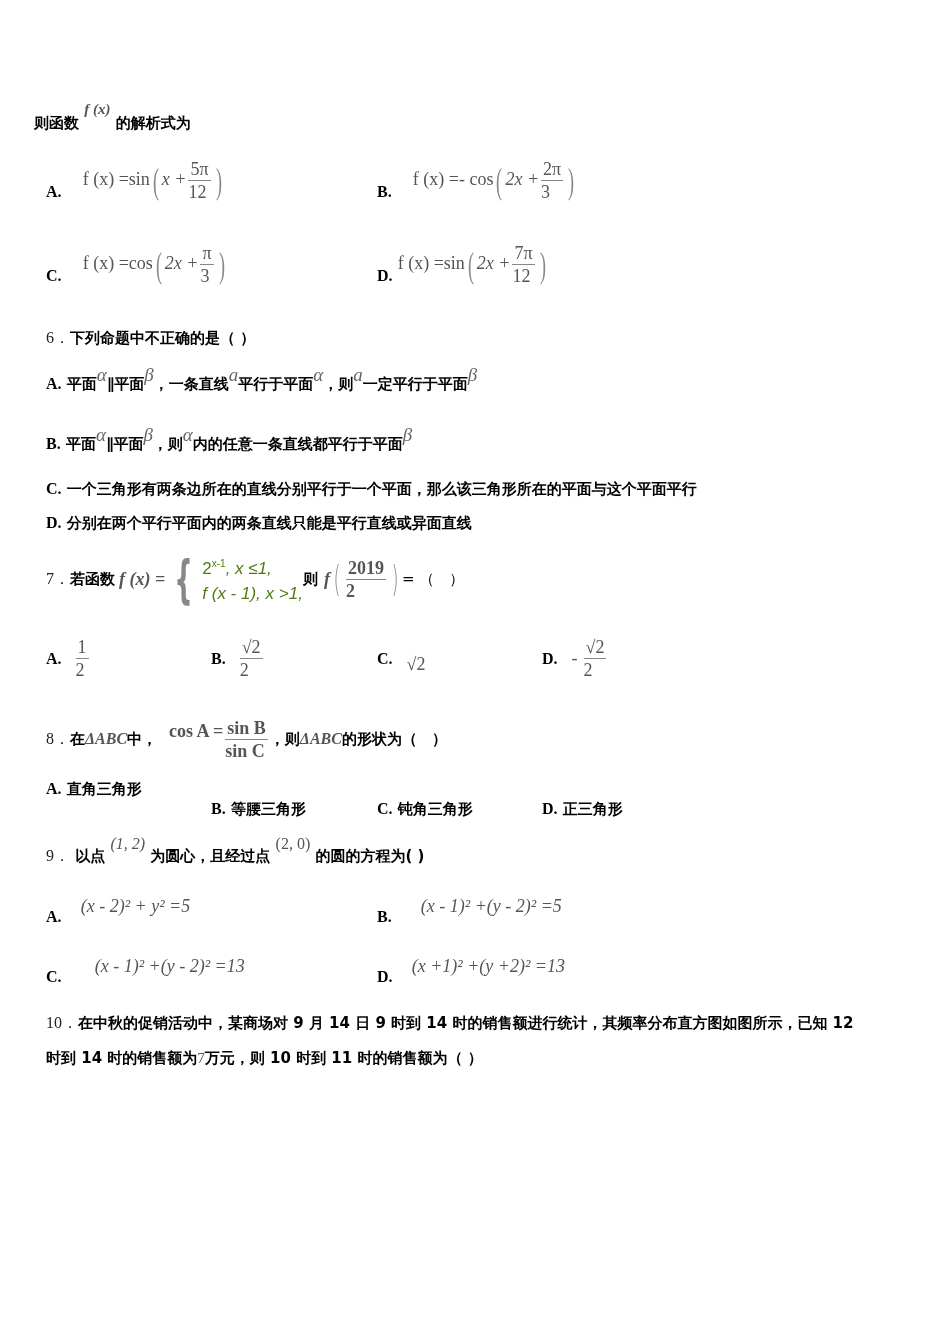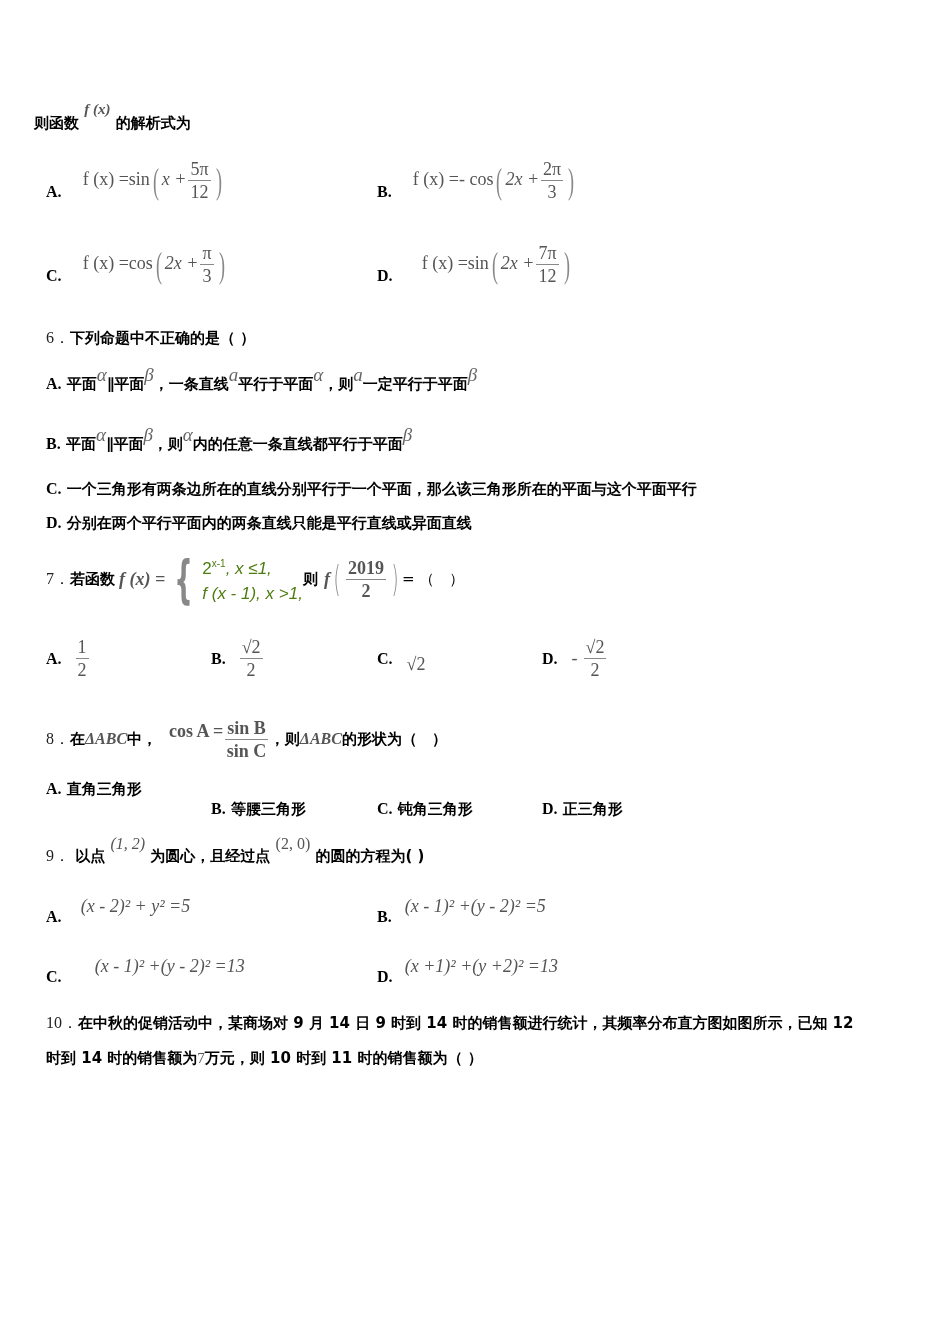--- a/index.html
+++ b/index.html
@@ -4,21 +4,21 @@
 <style>
   html, body { margin:0; padding:0; background:#ffffff; }
   body { width:950px; height:1344px; position:relative; overflow:hidden;
          font-family:"DejaVu Sans", sans-serif; color:#000; }
   .abs { position:absolute; white-space:nowrap; }
   .cn { font-size:15px; font-weight:bold; font-family:"DejaVu Sans", sans-serif; }
   .lbl { font-family:"Liberation Serif", serif; font-weight:bold; font-size:16px; }
   .num { font-family:"Liberation Serif", serif; font-size:16px; font-weight:normal; color:#222; }
   .m { font-family:"Liberation Serif", serif; color:#555; font-size:18px; }
   .mi { font-style:italic; }
-  .frac { display:inline-flex; flex-direction:column; align-items:center; vertical-align:middle; margin:0 2px; }
+  .frac { display:inline-flex; flex-direction:column; align-items:flex-start; vertical-align:middle; margin:0 2px; }
   .frac .n { border-bottom:1px solid #888; padding:0 2px; line-height:22px; }
   .frac .d { line-height:22px; }
   .paren { display:inline-block; vertical-align:middle; font-size:36px; color:#888; font-weight:100; transform:scaleX(0.5); line-height:44px; }
   .sup { font-size:10px; vertical-align:super; }
   .brace { font-size:52px; color:#888; transform:scaleX(0.5); display:inline-block; line-height:56px; vertical-align:middle; }
   .greek { font-family:"Liberation Serif", serif; font-style:italic; color:#666; font-size:19px; font-weight:normal; }
 </style>
 </head>
 <body>
 
@@ -50,21 +50,21 @@
   <span class="lbl" style="position:relative;top:12px;">C.</span>
   <span class="m" style="margin-left:16px;">
     <span>f (x) =cos</span><span class="paren">(</span><span class="mi">2x +</span><span class="frac">
         <span class="n">π</span>
         <span class="d">3</span>
       </span><span class="paren">)</span>
   </span>
 </div>
 <div class="abs" style="left:377px;top:242px;">
   <span class="lbl" style="position:relative;top:12px;">D.</span>
-  <span class="m" style="margin-left:24px;">
+  <span class="m" style="margin-left:0;">
     <span>f (x) =sin</span><span class="paren">(</span><span class="mi">2x +</span><span class="frac">
         <span class="n">7π</span>
         <span class="d">12</span>
       </span><span class="paren">)</span>
   </span>
 </div>
 
 <div class="abs cn" style="left:46px;top:328px;">
   <span class="num">6．</span><span>下列命题中不正确的是（ ）</span>
 </div>
@@ -175,29 +175,29 @@
   <span class="m" style="position:relative;top:-12px;font-size:16px;font-weight:normal;">(2, 0)</span>
   <span>的圆的方程为( )</span>
 </div>
 
 <div class="abs" style="left:46px;top:896px;">
   <span class="lbl" style="position:relative;top:10px;">A.</span>
   <span class="m mi" style="margin-left:14px;">(x - 2)² + y² =5</span>
 </div>
 <div class="abs" style="left:377px;top:896px;">
   <span class="lbl" style="position:relative;top:10px;">B.</span>
-  <span class="m mi" style="margin-left:8px;text-align:center;">(x - 1)² +(y - 2)² =5</span>
+  <span class="m mi" style="margin-left:24px;text-align:center;">(x - 1)² +(y - 2)² =5</span>
 </div>
 <div class="abs" style="left:46px;top:956px;">
   <span class="lbl" style="position:relative;top:10px;">C.</span>
   <span class="m mi" style="margin-left:28px;">(x - 1)² +(y - 2)² =13</span>
 </div>
 <div class="abs" style="left:377px;top:956px;">
   <span class="lbl" style="position:relative;top:10px;">D.</span>
-  <span class="m mi" style="margin-left:7px;">(x +1)² +(y +2)² =13</span>
+  <span class="m mi" style="margin-left:14px;">(x +1)² +(y +2)² =13</span>
 </div>
 
 <div class="abs cn" style="left:46px;top:1013px;">
   <span class="num">10．</span><span>在中秋的促销活动中，某商场对 9 月 14 日 9 时到 14 时的销售额进行统计，其频率分布直方图如图所示，已知 12</span>
 </div>
 <div class="abs cn" style="left:46px;top:1049px;">
   <span>时到 14 时的销售额为</span><span class="m" style="font-size:15px;font-weight:normal;">7</span><span>万元，则 10 时到 11 时的销售额为（ ）</span>
 </div>
 
 </body></html>

